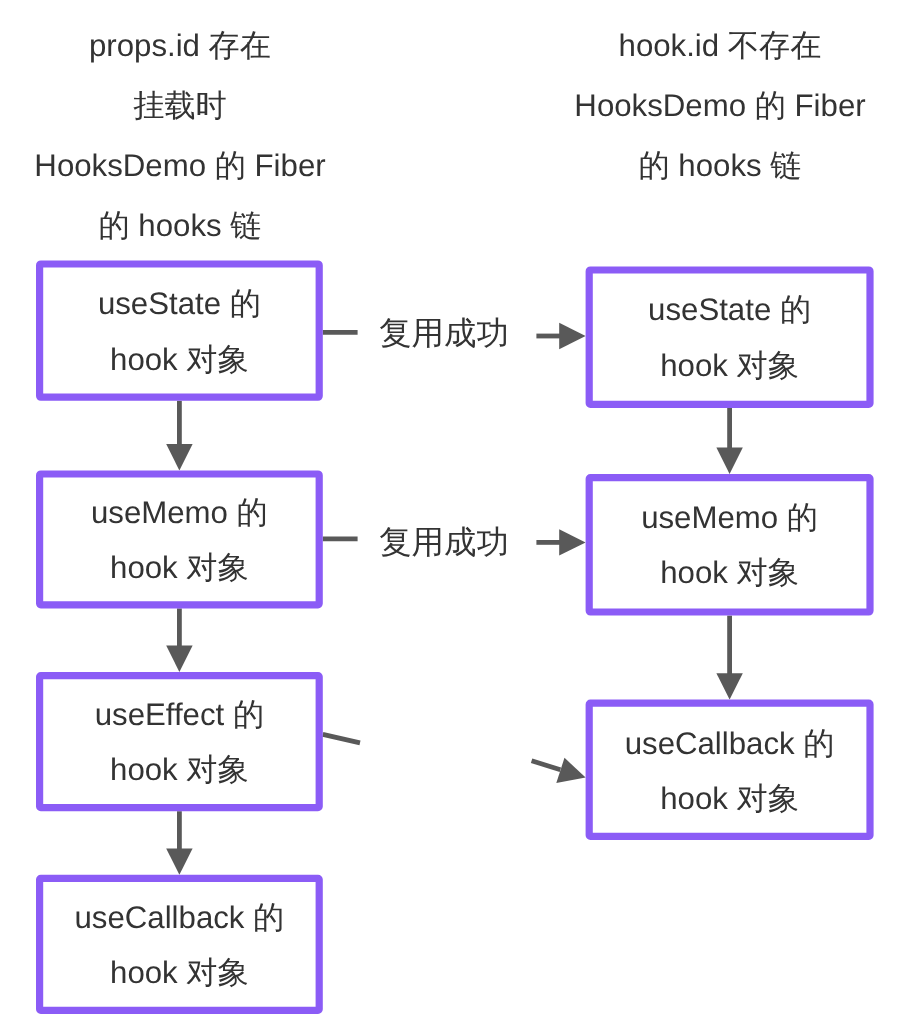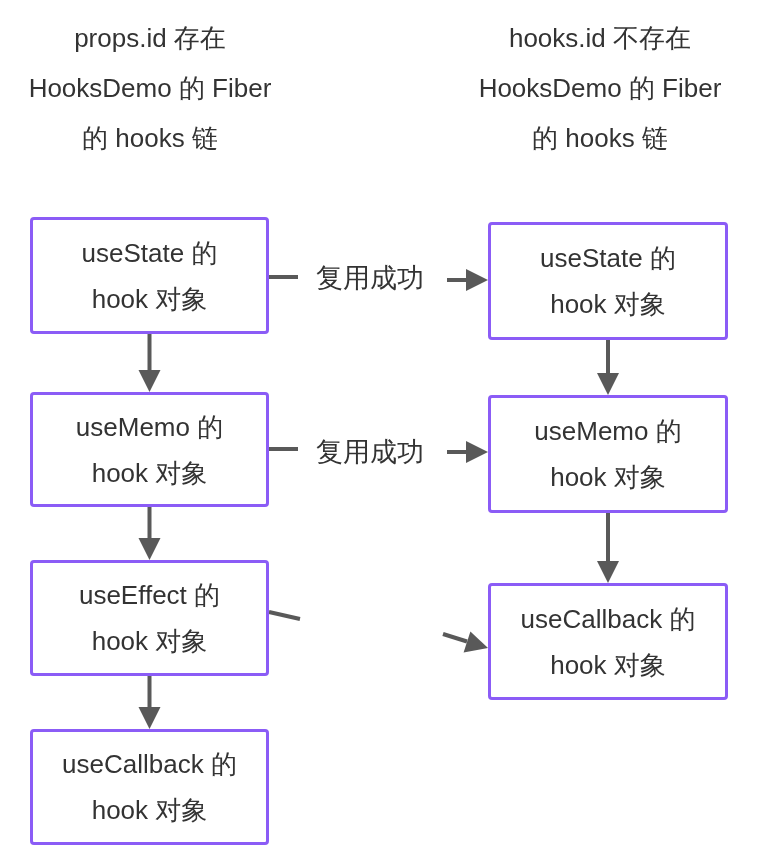--- a/index.html
+++ b/index.html
@@ -17,21 +17,21 @@
     text-align: center;
     font-size: 26px;
     line-height: 50px;
     color: #333333;
     white-space: nowrap;
   }
   .hdr-left  { left: 4px;   top: 13px; width: 292px; }
   .hdr-right { left: 432px; top: 13px; width: 336px; }
   .node {
     position: absolute;
-    border: 3px solid #8b5cf6;
+    border: 6px solid #8b5cf6;
     border-radius: 4px;
     background: #ffffff;
     display: flex;
     flex-direction: column;
     align-items: center;
     justify-content: center;
     font-size: 26px;
     line-height: 46px;
     color: #333333;
     text-align: center;
@@ -110,26 +110,27 @@
 
     <g>
       <line x1="269" y1="612" x2="300" y2="619"></line>
       <line x1="443" y1="634" x2="467" y2="641.5"></line>
       <polygon points="488,648 463.6,652.5 470.4,631.5"></polygon>
     </g>
   </svg>
 
   <div class="hdr hdr-left">
     <div>props.id 存在</div>
+    <div>挂载时</div>
     <div>HooksDemo 的 Fiber</div>
     <div>的 hooks 链</div>
   </div>
 
   <div class="hdr hdr-right">
-    <div>hooks.id 不存在</div>
+    <div>hook.id 不存在</div>
     <div>HooksDemo 的 Fiber</div>
     <div>的 hooks 链</div>
   </div>
 
   <div class="col-left">
     <div class="node l1">
       <div>useState 的</div>
       <div>hook 对象</div>
     </div>
     <div class="node l2">

